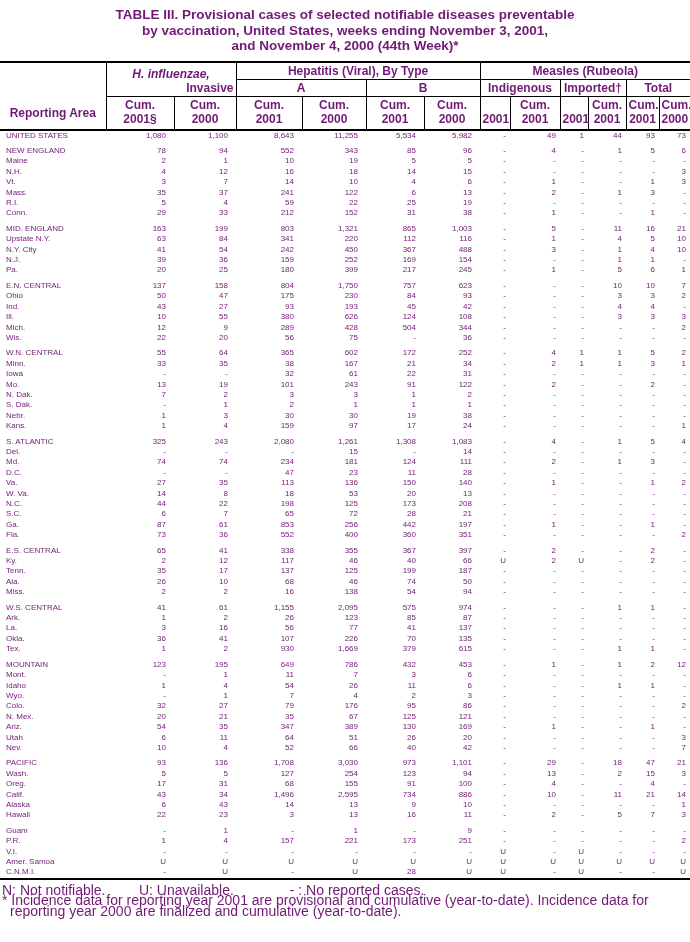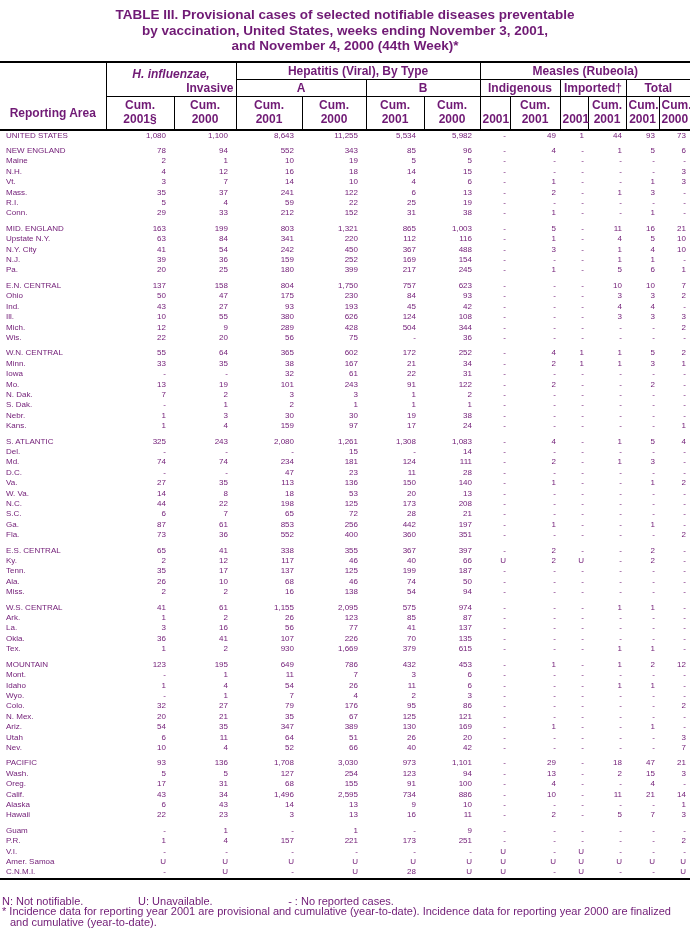--- a/index.html
+++ b/index.html
@@ -28,21 +28,21 @@
   th .ital { font-style: italic; display: block; }
   th .blk { display: block; text-align: right; }
   tbody td {
     font-size: 8px; line-height: 10.4px; padding: 0; white-space: nowrap;
     border: none;
   }
   tbody td.area { text-align: left; padding-left: 6px; }
   tbody td.val { text-align: right; padding-right: 8px; }
   tbody td.val.narrow { padding-right: 4px; }
   tbody tr.spacer td { height: 5px; line-height: 5px; font-size: 1px; }
-  .notes { font-size: 11px; line-height: 10.5px; margin-top: 16px; padding-left: 2px; }
+  .notes { font-size: 14px; line-height: 10.5px; margin-top: 5px; padding-left: 2px; }
   .legend span { display: inline-block; }
   .lg1 { width: 133px; }
   .lg2 { width: 147px; }
   .fn { padding-left: 8px; text-indent: -8px; }
 </style>
 </head>
 <body>
 
 <div class="page">
 

